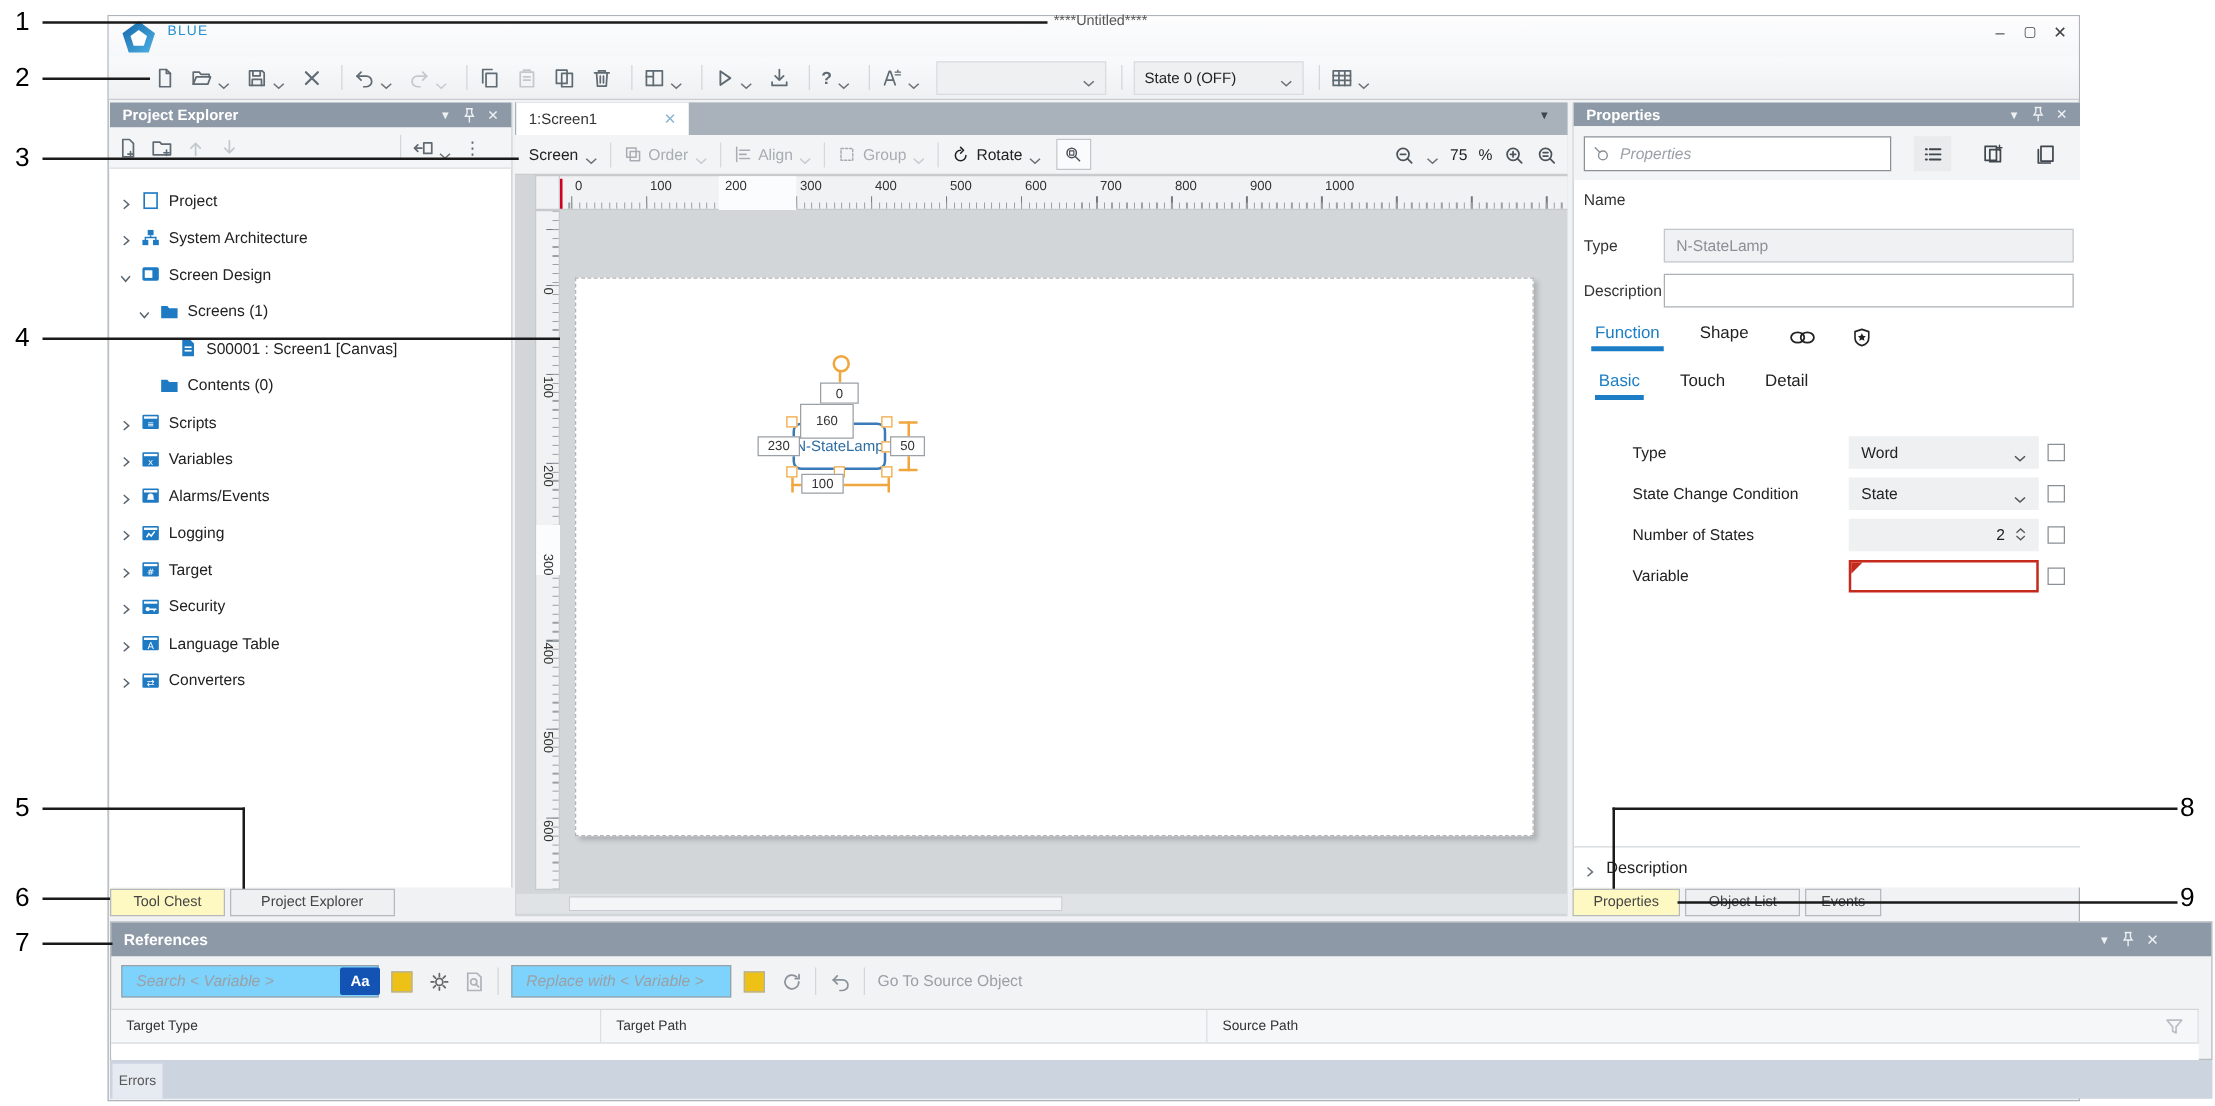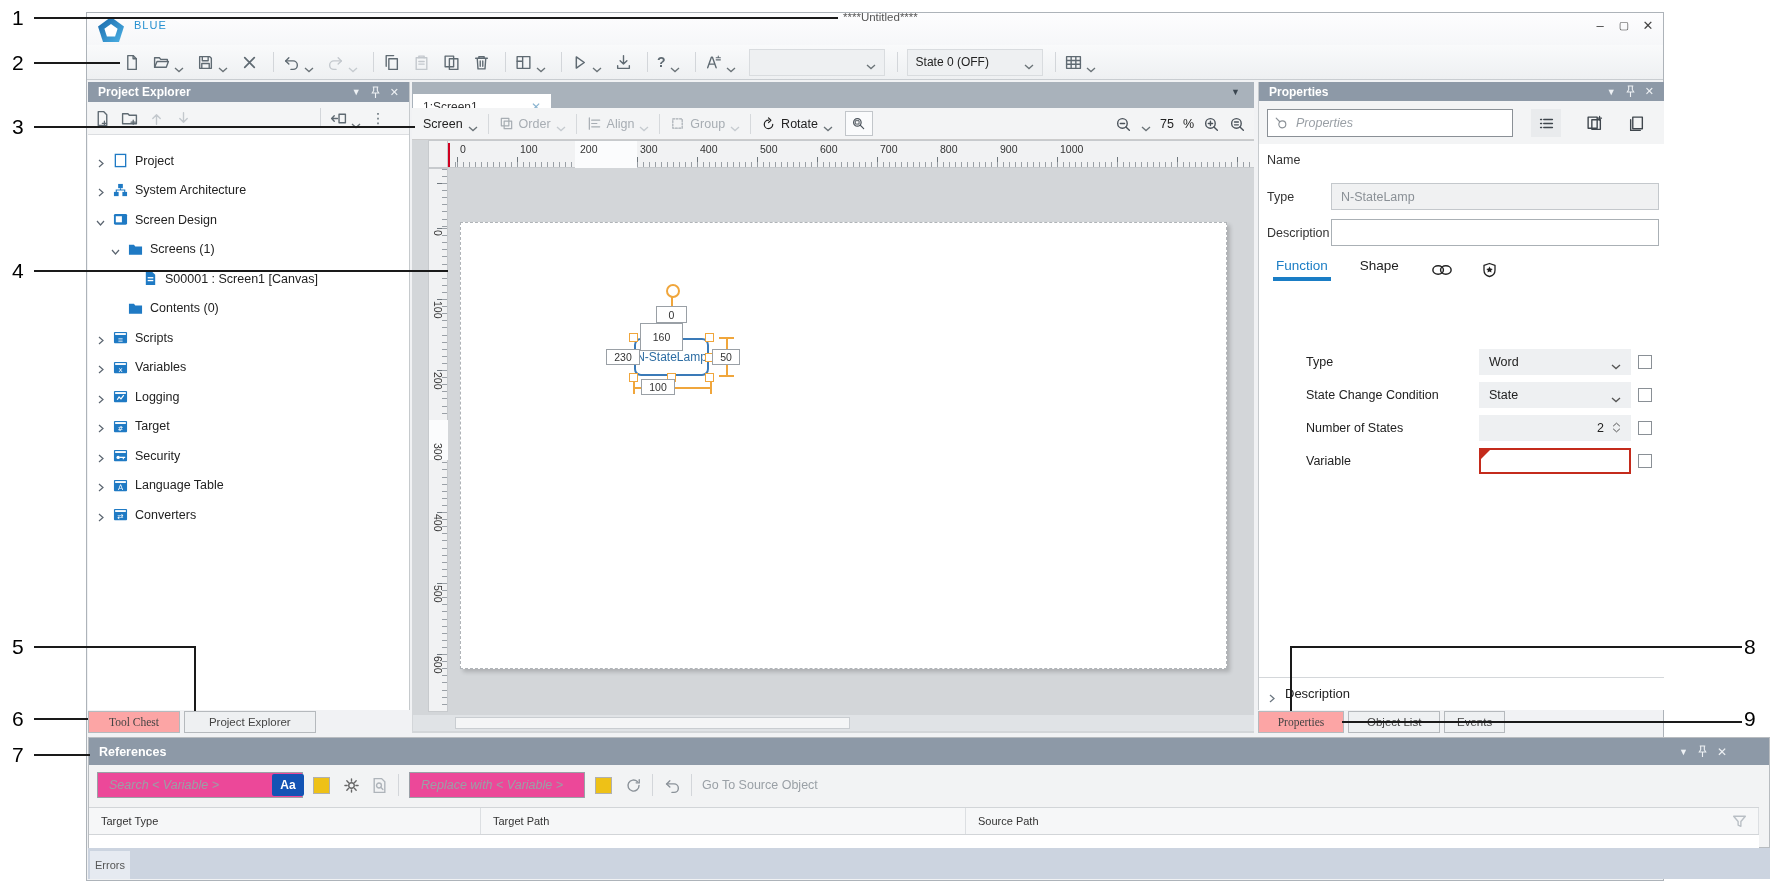--- a/index.html
+++ b/index.html
@@ -44,25 +44,25 @@
   .petb .tbtn{margin-right:10px;}
   .tree{position:absolute;left:0;top:64px;width:100%;}
   .trow{height:29.5px;display:flex;align-items:center;font-size:12.5px;color:#222;}
   .tchev{width:8px;height:8px;display:inline-block;color:#5b6570;flex:0 0 auto;}
   .tchev svg{width:9px;height:9px;stroke:currentColor;fill:none;stroke-width:1.2;}
   .ticon{width:15px;height:15px;margin:0 7px 0 9px;flex:0 0 auto;}
   .ticon svg{width:15px;height:15px;}
   .ticon svg text{font-family:"DejaVu Sans",sans-serif;}
   .btab{position:absolute;height:22px;border:1px solid #b5b9bd;box-sizing:border-box;
         display:flex;align-items:center;justify-content:center;font-size:11.5px;color:#444;background:#eef0f2;}
-  .btab.act{background:#fca5a5;font-family:Liberation Serif, serif;}
+  .btab.act{background:#fef9c3;}
   
   .cv{position:absolute;left:412px;top:82px;width:842px;height:651px;background:#d3d6d9;}
   .cvtabs{position:absolute;left:0;top:0;width:100%;height:26px;background:#a9b2bb;}
-  .cvtab{position:absolute;left:1px;top:12px;width:138px;height:26px;background:#fff;
+  .cvtab{position:absolute;left:1px;top:0;width:138px;height:26px;background:#fff;
          display:flex;align-items:center;font-size:12px;color:#333;padding:0 10px;box-sizing:border-box;}
   .cvtab .x{margin-left:auto;color:#8ab4d0;font-size:12px;}
   .cvtb{position:absolute;left:0;top:26px;width:100%;height:32px;background:#f3f4f5;
         border-bottom:1px solid #ccc;display:flex;align-items:center;padding-left:5px;box-sizing:border-box;}
   .cvbtn{display:flex;align-items:center;gap:5px;font-size:12.5px;color:#222;margin:0 6px;}
   .cvbtn.dis{color:#a7adb3;}
   .cvsep{width:1px;height:20px;background:#d6d9dc;margin:0 4px;}
   .findbtn{width:26px;height:23px;border:1px solid #c2c6ca;background:#fafbfc;display:flex;
            align-items:center;justify-content:center;color:#4a525a;margin-left:6px;}
   .zoomer{position:absolute;right:8px;top:26px;height:32px;display:flex;align-items:center;gap:9px;color:#4a525a;font-size:12.5px;}
@@ -110,21 +110,21 @@
   .pcheck{position:absolute;left:379px;width:14px;height:14px;border:1px solid #8a9096;background:#fff;box-sizing:border-box;}
   .spinner{display:flex;flex-direction:column;margin-left:auto;color:#555;gap:1px;}
   .spinner svg{width:9px;height:5px;stroke:currentColor;fill:none;stroke-width:1.2;}
   .descrow{position:absolute;left:0;top:595px;width:100%;height:30px;border-top:1px solid #d4d7da;
            display:flex;align-items:center;}
   
   .refs{position:absolute;left:88px;top:737px;width:1682px;height:111px;background:#f2f3f4;
         border:1px solid #b8bcc0;box-sizing:border-box;}
   .refhead{position:absolute;left:0;top:0;width:100%;height:27px;}
   .reftb{position:absolute;left:0;top:27px;width:100%;height:40px;display:flex;align-items:center;padding-left:8px;box-sizing:border-box;}
-  .rinput{height:26px;border:1px solid #9aa0a6;background:#ec4899;display:flex;align-items:center;
+  .rinput{height:26px;border:1px solid #9aa0a6;background:#7dd3fc;display:flex;align-items:center;
           padding:0 2px 0 9px;box-sizing:border-box;}
   .rinput input{border:none;outline:none;font-size:12.5px;font-family:"Liberation Sans",sans-serif;flex:1;background:transparent;}
   .rinput input::placeholder{font-style:italic;color:#9aa0a6;}
   .aabtn{width:32px;height:22px;background:#1353b4;color:#fff;font-size:12px;font-weight:bold;
          display:flex;align-items:center;justify-content:center;border-radius:2px;flex:0 0 auto;}
   .ybtn{width:17px;height:17px;background:#eec117;border:1px solid #b0b0b0;box-sizing:border-box;}
   .ricon{width:18px;height:18px;color:#666;display:flex;align-items:center;justify-content:center;}
   .ricon svg{width:17px;height:17px;stroke:currentColor;fill:none;stroke-width:1.3;stroke-linecap:round;}
   .rsep{width:1px;height:22px;background:#d3d6da;margin:0 10px;}
   .rthead{position:absolute;left:0;top:69px;width:1670px;height:28px;background:#f6f7f8;
@@ -432,20 +432,31 @@
             </svg></span>
           <span>Variables</span>
         </div>
         <div class="trow" style="padding-left: 8px;">
           <span class="tchev"><svg viewBox="0 0 9 9">
               <path d="M3 1l4 3.5L3 8"></path>
             </svg></span>
           <span class="ticon"><svg viewBox="0 0 16 16">
               <rect x="1" y="2" width="14" height="12" rx="1" fill="#1f7ac4"></rect>
               <rect x="2.3" y="3.3" width="11.4" height="2" fill="#fff"></rect>
+              <path d="M8 6.2c1.7 0 2.5 1.2 2.5 2.5v1.6l.8 1.2H4.7l.8-1.2V8.7c0-1.3.8-2.5 2.5-2.5z" fill="#fff"></path>
+            </svg></span>
+          <span>Alarms/Events</span>
+        </div>
+        <div class="trow" style="padding-left: 8px;">
+          <span class="tchev"><svg viewBox="0 0 9 9">
+              <path d="M3 1l4 3.5L3 8"></path>
+            </svg></span>
+          <span class="ticon"><svg viewBox="0 0 16 16">
+              <rect x="1" y="2" width="14" height="12" rx="1" fill="#1f7ac4"></rect>
+              <rect x="2.3" y="3.3" width="11.4" height="2" fill="#fff"></rect>
               <path d="M4.5 11.5l2-3 2 2 3-4" stroke="#fff" fill="none" stroke-width="1.3"></path>
             </svg></span>
           <span>Logging</span>
         </div>
         <div class="trow" style="padding-left: 8px;">
           <span class="tchev"><svg viewBox="0 0 9 9">
               <path d="M3 1l4 3.5L3 8"></path>
             </svg></span>
           <span class="ticon"><svg viewBox="0 0 16 16">
               <rect x="1" y="2" width="14" height="12" rx="1" fill="#1f7ac4"></rect>
@@ -703,20 +714,25 @@
         <span class="ptab act">Function</span>
         <span class="ptab">Shape</span>
         <span class="ic" style="width: 22px; height: 16px; margin-right: 28px; color: rgb(34, 34, 34);"><svg viewBox="0 0 20 12">
             <ellipse cx="6.5" cy="6" rx="4.8" ry="3.8"></ellipse>
             <ellipse cx="13.5" cy="6" rx="4.8" ry="3.8"></ellipse>
           </svg></span>
         <span class="ic" style="width: 17px; height: 16px; margin-right: 28px; color: rgb(34, 34, 34);"><svg viewBox="0 0 16 16">
             <path d="M8 1.5l5.5 1.8v4.9c0 3.4-2.7 5.6-5.5 6.3-2.8-.7-5.5-2.9-5.5-6.3V3.3z"></path>
             <path d="M8 4.6l1 2 2.2.3-1.6 1.5.4 2.2L8 9.5l-2 1.1.4-2.2-1.6-1.5 2.2-.3z" fill="currentColor" stroke="none"></path>
           </svg></span>
+      </div>
+    <div class="ptabs" id="prop-subtabs" style="top:215px;padding-left:20px">
+        <span class="ptab act">Basic</span>
+        <span class="ptab">Touch</span>
+        <span class="ptab">Detail</span>
       </div>
     <div id="prop-rows"></div>
 
     <div class="descrow">
       <span class="tchev" style="margin-left:8px"><svg viewBox="0 0 9 9">
             <path d="M3 1l4 3.5L3 8" stroke="#6b7680" fill="none" stroke-width="1.3"></path>
           </svg></span>
       <span style="font-size:13px;color:#222;margin-left:10px">Description</span>
     </div>
   <div class="prow" style="top: 266px;">

